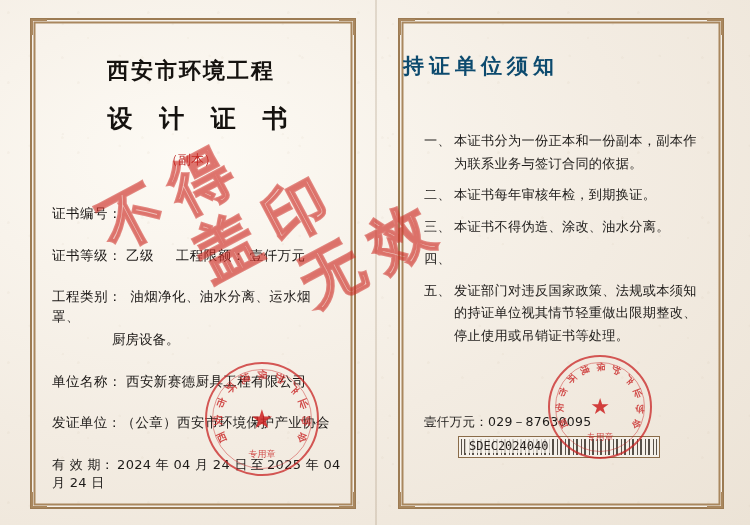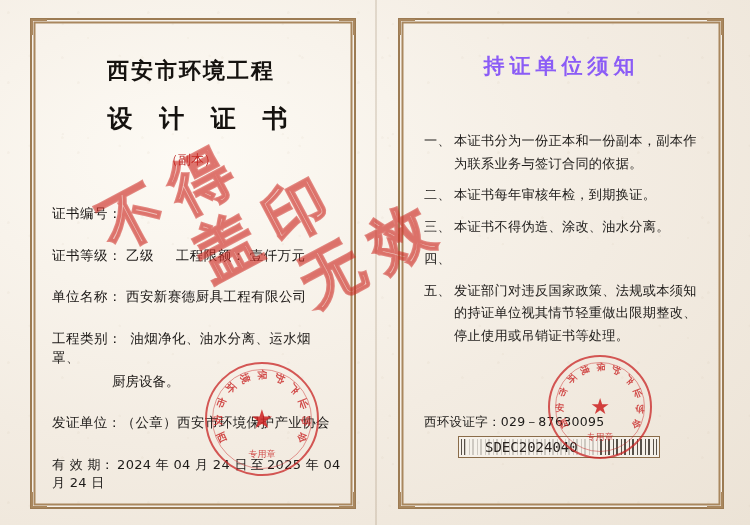--- a/index.html
+++ b/index.html
@@ -147,27 +147,26 @@
 
   
   .right-inner {
     position: absolute;
     left: 398px; top: 18px;
     width: 322px; height: 487px;
     color: #1d1b19;
   }
   .notice-title {
     margin-top: 34px;
-    text-align: center;
     font-family: "DejaVu Serif", "Liberation Serif", serif;
     font-weight: bold;
     font-size: 21px;
     letter-spacing: 5px;
     padding-left: 5px;
-    color: #8b5cf6;
+    color: #0c4a6e;
   }
   .notice-list {
     position: absolute;
     left: 26px;
     right: 22px;
     top: 112px;
     font-size: 13.2px;
     line-height: 1.72;
     letter-spacing: .3px;
   }
@@ -208,24 +207,24 @@
       #3b342c 3px 5px,
       transparent 5px 8px
     );
     opacity: .85;
   }
   .code-box .code-text {
     position: absolute;
     left: 6px;
     top: 2px;
     font-family: "DejaVu Sans Mono", "Liberation Mono", monospace;
-    font-size: 14px;
+    font-size: 12px;
     color: #2a2420;
     background: rgba(246,241,234,.75);
-    padding: 0 20px;
+    padding: 0 4px;
   }
 
   
   .stamp {
     position: absolute;
     border-radius: 50%;
     border: 2.5px solid rgba(200,35,35,.75);
     color: rgba(200,35,35,.8);
     pointer-events: none;
   }
@@ -333,29 +332,29 @@
         <span class="field-label">证书编号：</span>
       </div>
 
       <div class="field-row">
         <span class="field-label">证书等级：</span>
         <span class="field-value">乙级</span>
         <span class="field-label gap-left">工程限额：</span>
         <span class="field-value">壹仟万元</span>
       </div>
 
-      <div class="field-row">
-        <span class="field-label">单位名称：</span>
-        <span class="field-value">西安新赛德厨具工程有限公司</span>
-      </div>
-
       <div class="field-row multi">
         <span class="field-label">工程类别：</span>
         <span class="field-value">油烟净化、油水分离、运水烟罩、</span>
         <span class="field-value2">厨房设备。</span>
+      </div>
+
+      <div class="field-row">
+        <span class="field-label">单位名称：</span>
+        <span class="field-value">西安新赛德厨具工程有限公司</span>
       </div>
     </div>
 
     <div class="issuer">
       <span>发证单位：</span><span>（公章）西安市环境保护产业协会</span>
     </div>
 
     <div class="validity">
       <span>有 效 期：</span><span class="num">2024 年  04 月  24 日</span><span>至</span><span class="num">2025 年  04 月  24 日</span>
     </div>
@@ -387,21 +386,21 @@
       <div class="notice-item">
         <span class="notice-num">四、</span>
       </div>
       <div class="notice-item">
         <span class="notice-num">五、</span>
         <span class="notice-text">发证部门对违反国家政策、法规或本须知的持证单位视其情节轻重做出限期整改、停止使用或吊销证书等处理。</span>
       </div>
     </div>
 
     <div class="phone-row">
-      <span>西环设证字：</span><span>029－87630095</span>
+      <span>壹仟万元：</span><span>029－87630095</span>
     </div>
 
     <div class="code-box">
       <div class="bars"></div>
       <div class="code-text">SDEC2024040</div>
     </div>
   </div>
 
   <div class="stamp left-stamp">
     <div class="inner-ring"></div>

